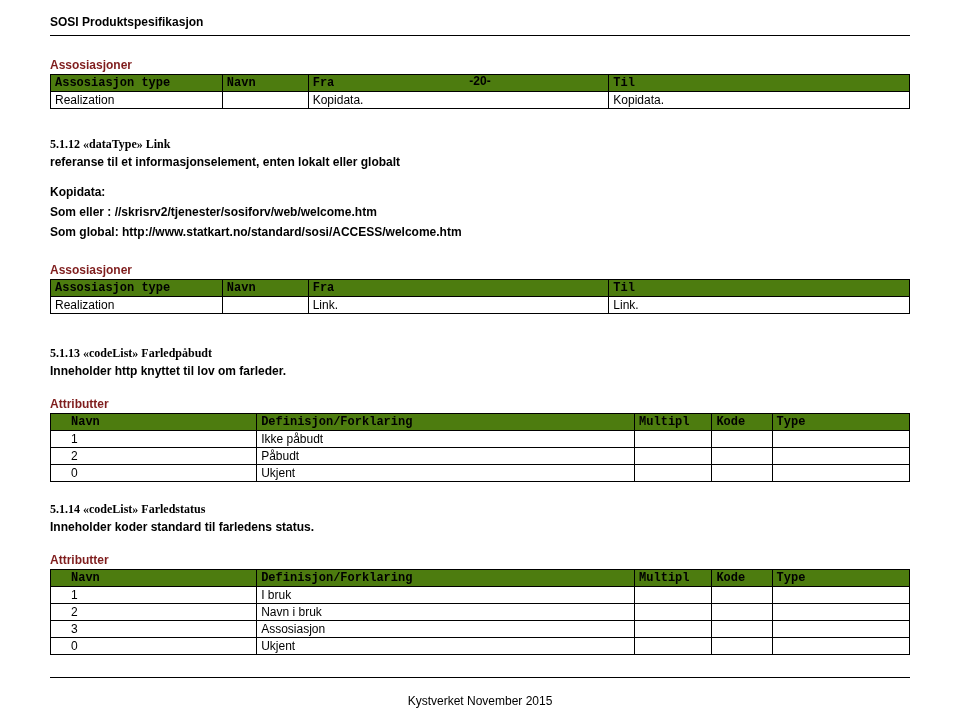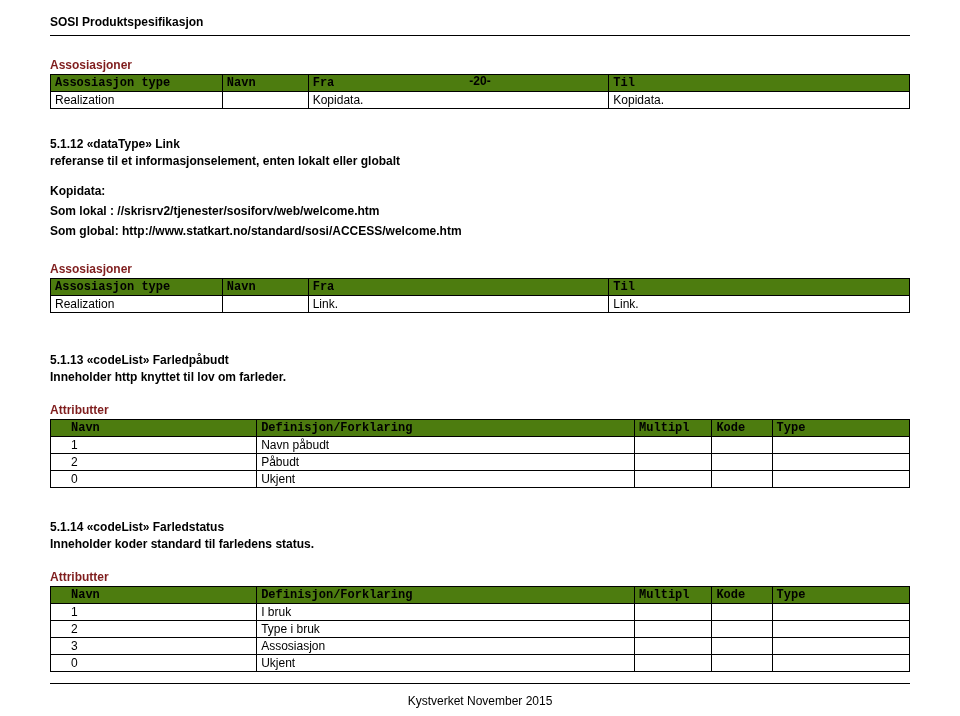--- a/index.html
+++ b/index.html
@@ -5,25 +5,25 @@
 * { box-sizing: border-box; margin: 0; padding: 0; }
 body { font-family: Verdana, Arial, sans-serif; font-size: 12px; color: #000; background: #fff; width: 960px; height: 716px; position: relative; padding: 14px 50px 0 50px; }
 .header { font-weight: bold; border-bottom: 1.5px solid #000; padding-bottom: 4px; margin-bottom: 22px; position: relative; }
 .header-line { line-height: 1.4; }
 .page-num { position: absolute; left: 50%; top: 12px; transform: translateX(-50%); margin-top: 48px; }
 .section-title { color: #7f1d1d; font-weight: bold; margin-top: 18px; margin-bottom: 2px; }
 .section-title.compact { margin-top: 0; }
 table { width: 100%; border-collapse: collapse; font-size: 12px; }
 table th, table td { border: 1px solid #000; padding: 1px 4px; text-align: left; font-weight: normal; vertical-align: top; }
 table thead td { background: #4d7c0f; font-weight: bold; font-family: Liberation Mono, monospace; }
-.heading { font-weight: bold; margin-top: 18px; margin-bottom: 2px; }
+.heading { font-weight: bold; margin-top: 18px; margin-bottom: 2px; font-family: Liberation Serif, serif; }
 .desc { line-height: 1.35; margin-bottom: 4px; font-weight: bold; }
 .gap { margin-top: 14px; }
 .indent { padding-left: 20px; }
-.footer { position: absolute; bottom: 8px; left: 0; right: 0; text-align: center; border-top: 1.5px solid #000; margin: 0 50px; padding-top: 10px; font-size: 12px; }
+.footer { position: absolute; bottom: 8px; left: 0; right: 0; text-align: center; border-top: 1.5px solid #000; margin: 0 50px; padding-top: 16px; font-size: 12px; }
 </style>
 </head>
 <body>
 
 <div class="header">
   <div class="header-line">SOSI Produktspesifikasjon</div>
   <div class="page-num">-20-</div>
 </div>
 
 <div class="section-title compact">Assosiasjoner</div>
@@ -48,21 +48,21 @@
 <td></td>
 <td>Kopidata.</td>
 <td>Kopidata.</td>
 </tr>
     </tbody>
 </table>
 
 <div class="heading" style="margin-top:28px">5.1.12 «dataType» Link</div>
 <div class="desc">referanse  til et informasjonselement, enten lokalt eller globalt</div>
 <div class="gap desc">Kopidata:</div>
-<div class="desc">Som lokal : //skrisrv2/tjenester/sosiforv/web/welcome.htm</div>
+<div class="desc">Som eller : //skrisrv2/tjenester/sosiforv/web/welcome.htm</div>
 <div class="desc">Som global: http://www.statkart.no/standard/sosi/ACCESS/welcome.htm</div>
 
 <div class="section-title" style="margin-top:22px">Assosiasjoner</div>
 <table>
 <colgroup>
       <col style="width:20%">
       <col style="width:10%">
       <col style="width:35%">
       <col style="width:35%">
     </colgroup>
@@ -77,21 +77,21 @@
 <tbody>
       <tr>
 <td>Realization</td>
 <td></td>
 <td>Link.</td>
 <td>Link.</td>
 </tr>
     </tbody>
 </table>
 
-<div class="heading" style="margin-top:40px">5.1.13 «codeList» Farledpåbudt</div>
+<div class="heading" style="margin-top:32px">5.1.13 «codeList» Farledpåbudt</div>
 <div class="desc">Inneholder http knyttet til lov om farleder.</div>
 
 <div class="section-title">Attributter</div>
 <table>
 <colgroup>
       <col style="width:24%">
       <col style="width:44%">
       <col style="width:9%">
       <col style="width:7%">
       <col style="width:16%">
@@ -101,21 +101,21 @@
 <td class="indent">Navn</td>
 <td>Definisjon/Forklaring</td>
 <td>Multipl</td>
 <td>Kode</td>
 <td>Type</td>
 </tr>
     </thead>
 <tbody>
 <tr>
         <td class="indent">1</td>
-        <td>Navn påbudt</td>
+        <td>Ikke påbudt</td>
         <td></td>
         <td></td>
         <td></td>
       </tr>
 <tr>
         <td class="indent">2</td>
         <td>Påbudt</td>
         <td></td>
         <td></td>
         <td></td>
@@ -123,21 +123,21 @@
 <tr>
         <td class="indent">0</td>
         <td>Ukjent</td>
         <td></td>
         <td></td>
         <td></td>
       </tr>
 </tbody>
 </table>
 
-<div class="heading" style="margin-top:32px">5.1.14 «codeList» Farledstatus</div>
+<div class="heading" style="margin-top:20px">5.1.14 «codeList» Farledstatus</div>
 <div class="desc">Inneholder koder standard til farledens status.</div>
 
 <div class="section-title">Attributter</div>
 <table>
 <colgroup>
       <col style="width:24%">
       <col style="width:44%">
       <col style="width:9%">
       <col style="width:7%">
       <col style="width:16%">
@@ -154,21 +154,21 @@
 <tbody>
 <tr>
         <td class="indent">1</td>
         <td>I bruk</td>
         <td></td>
         <td></td>
         <td></td>
       </tr>
 <tr>
         <td class="indent">2</td>
-        <td>Type i bruk</td>
+        <td>Navn i bruk</td>
         <td></td>
         <td></td>
         <td></td>
       </tr>
 <tr>
         <td class="indent">3</td>
         <td>Assosiasjon</td>
         <td></td>
         <td></td>
         <td></td>

